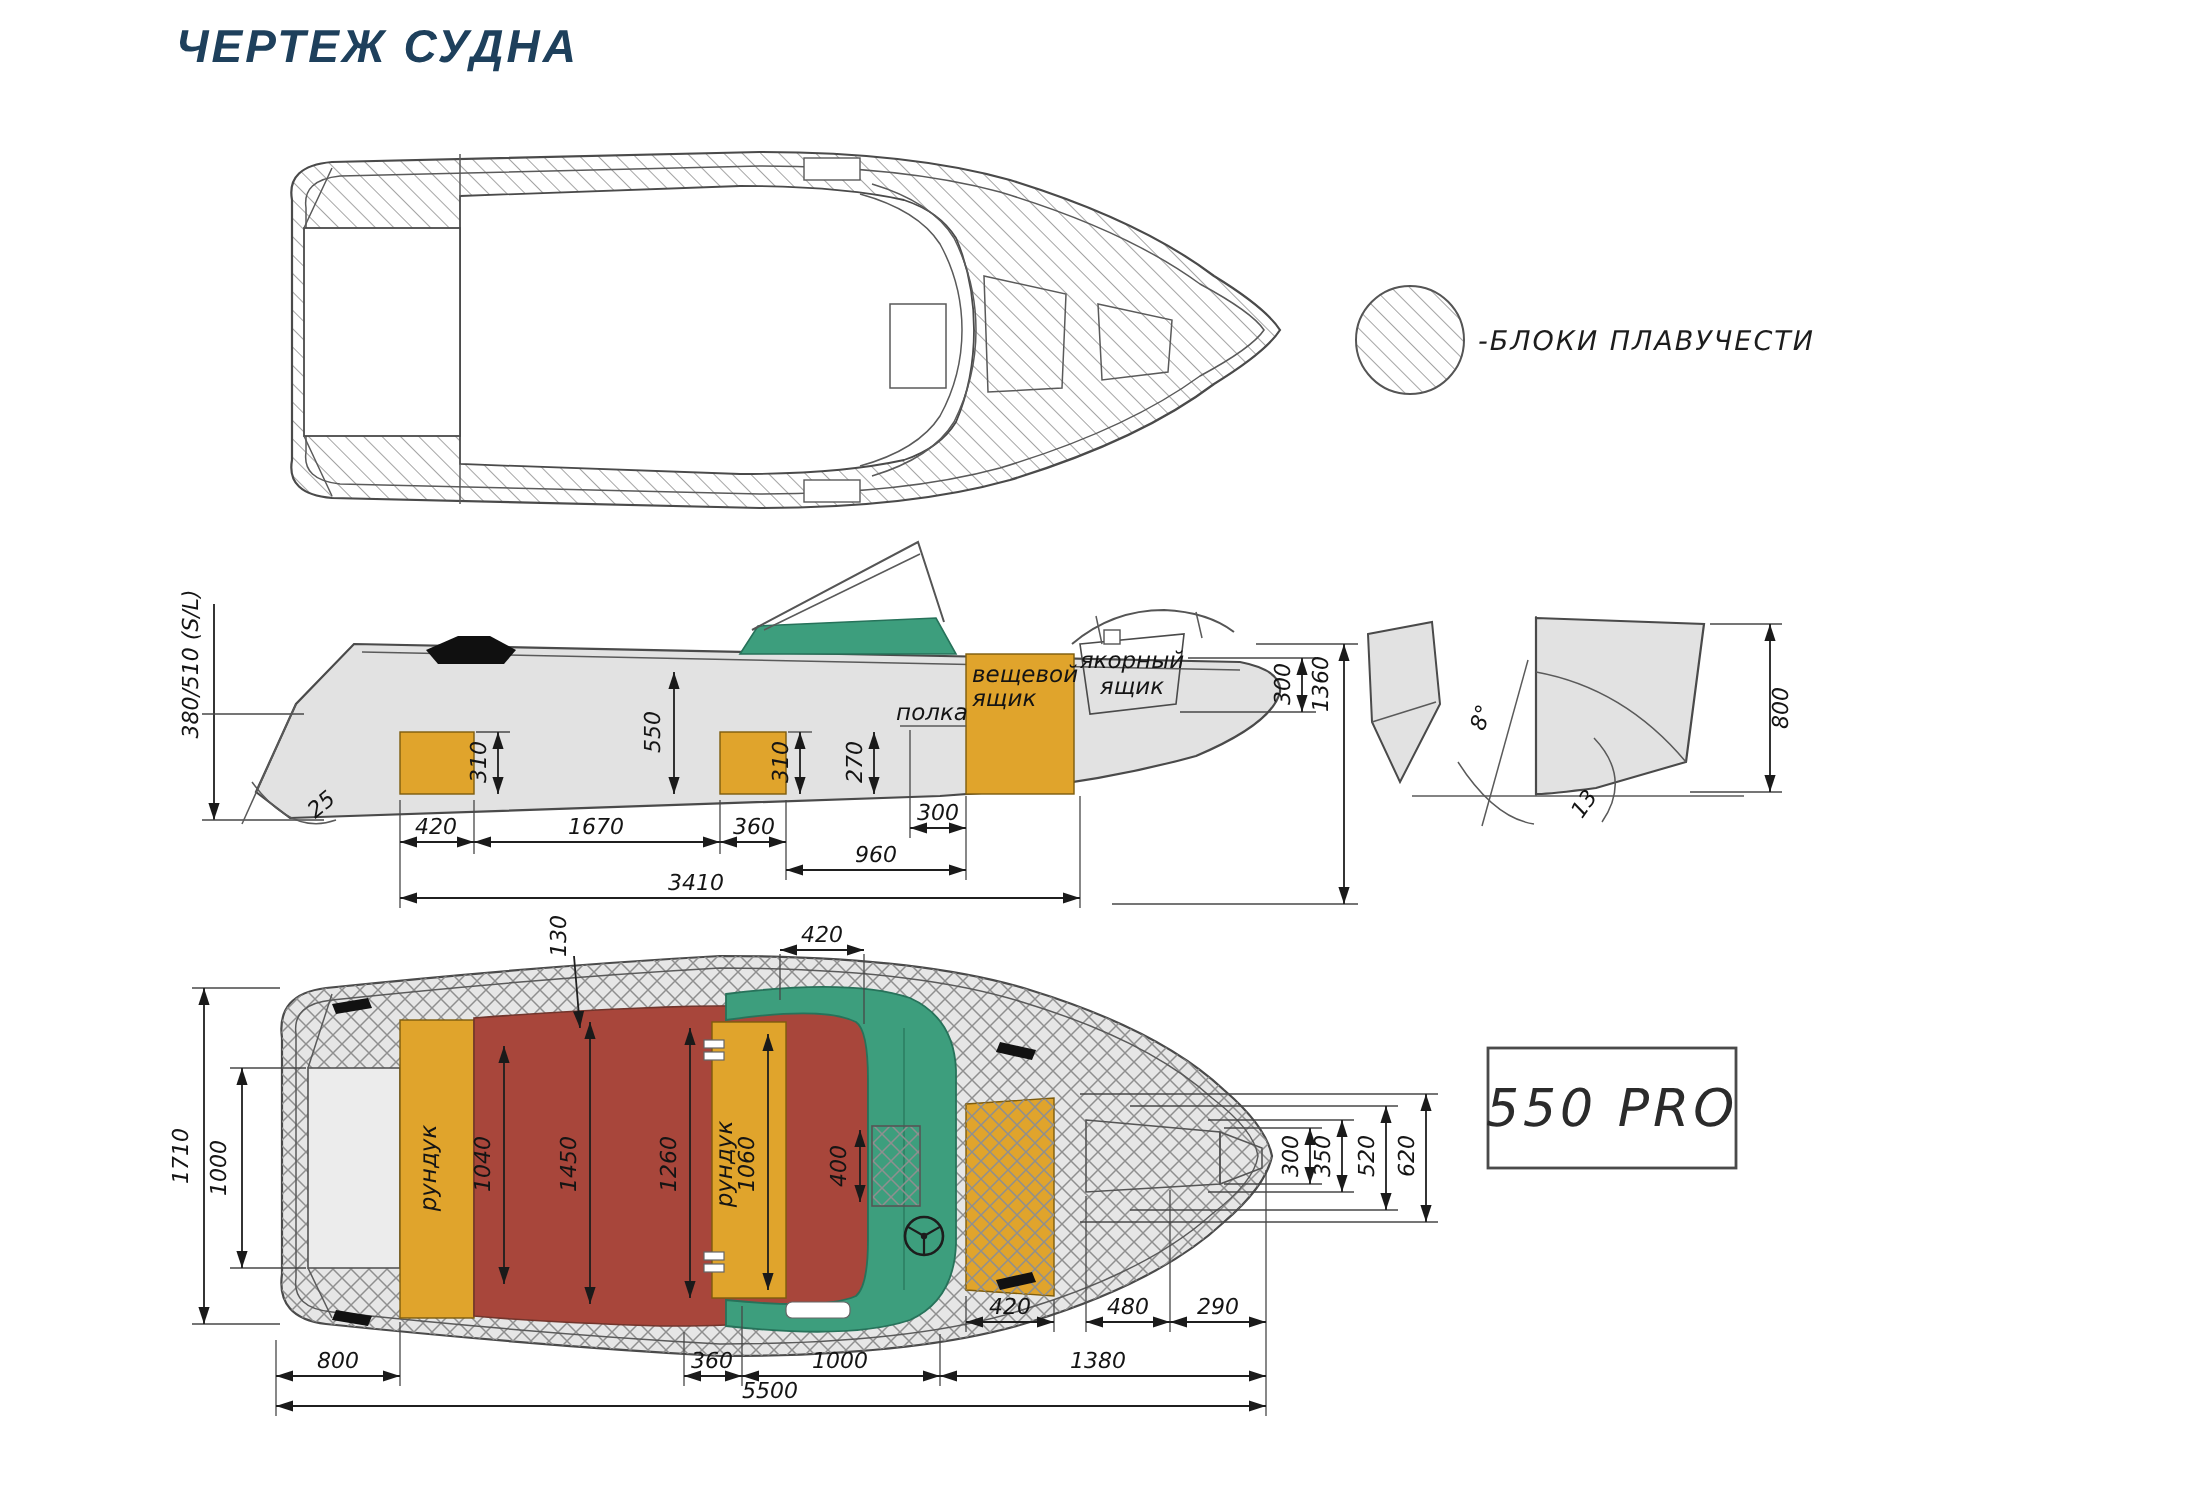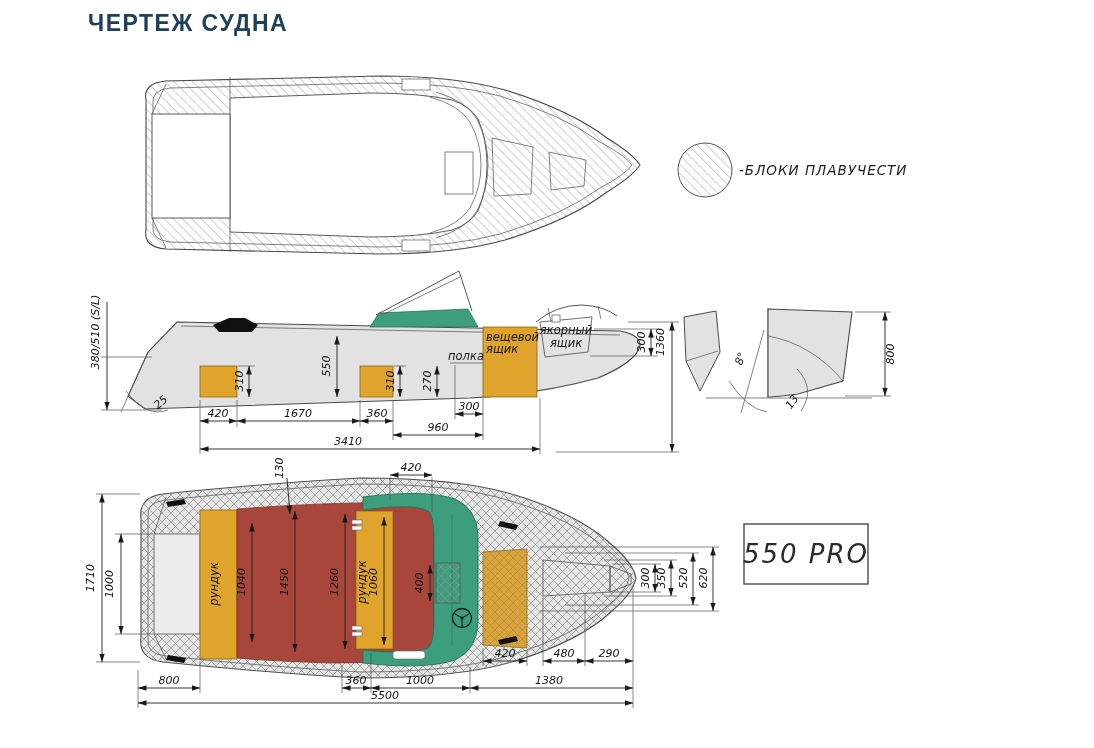--- a/index.html
+++ b/index.html
@@ -1,19 +1,19 @@
 <!DOCTYPE html>
 <html><head>
 <meta charset="utf-8">
 <style>
   html,body{margin:0;padding:0;background:#ffffff;}
   body{width:1094px;height:748px;position:relative;overflow:hidden;
        font-family:"Liberation Sans",sans-serif;}
   .title{position:absolute;left:88px;top:10px;font-size:23px;font-weight:600;
-         letter-spacing:1.5px;color:#1e405c;}
+         letter-spacing:1.5px;color:#1e405c;font-style:italic;}
   svg{position:absolute;left:0;top:0;}
   .thin{fill:none;stroke:#5a5a5a;stroke-width:0.75;}
   .ext{fill:none;stroke:#474747;stroke-width:0.65;}
   .diml{fill:none;stroke:#1f1f1f;stroke-width:0.9;}
   text.d{font-family:"DejaVu Sans",sans-serif;font-style:italic;font-size:11px;fill:#141414;}
   text.lb{font-family:"DejaVu Sans",sans-serif;font-style:italic;font-size:11.5px;fill:#141414;}
   text.legend{font-family:"DejaVu Sans",sans-serif;font-style:italic;font-size:13.5px;
               letter-spacing:1px;fill:#1c1c1c;}
   text.badge{font-family:"DejaVu Sans",sans-serif;font-style:italic;font-size:26px;
              letter-spacing:2px;fill:#2b2b2b;}

